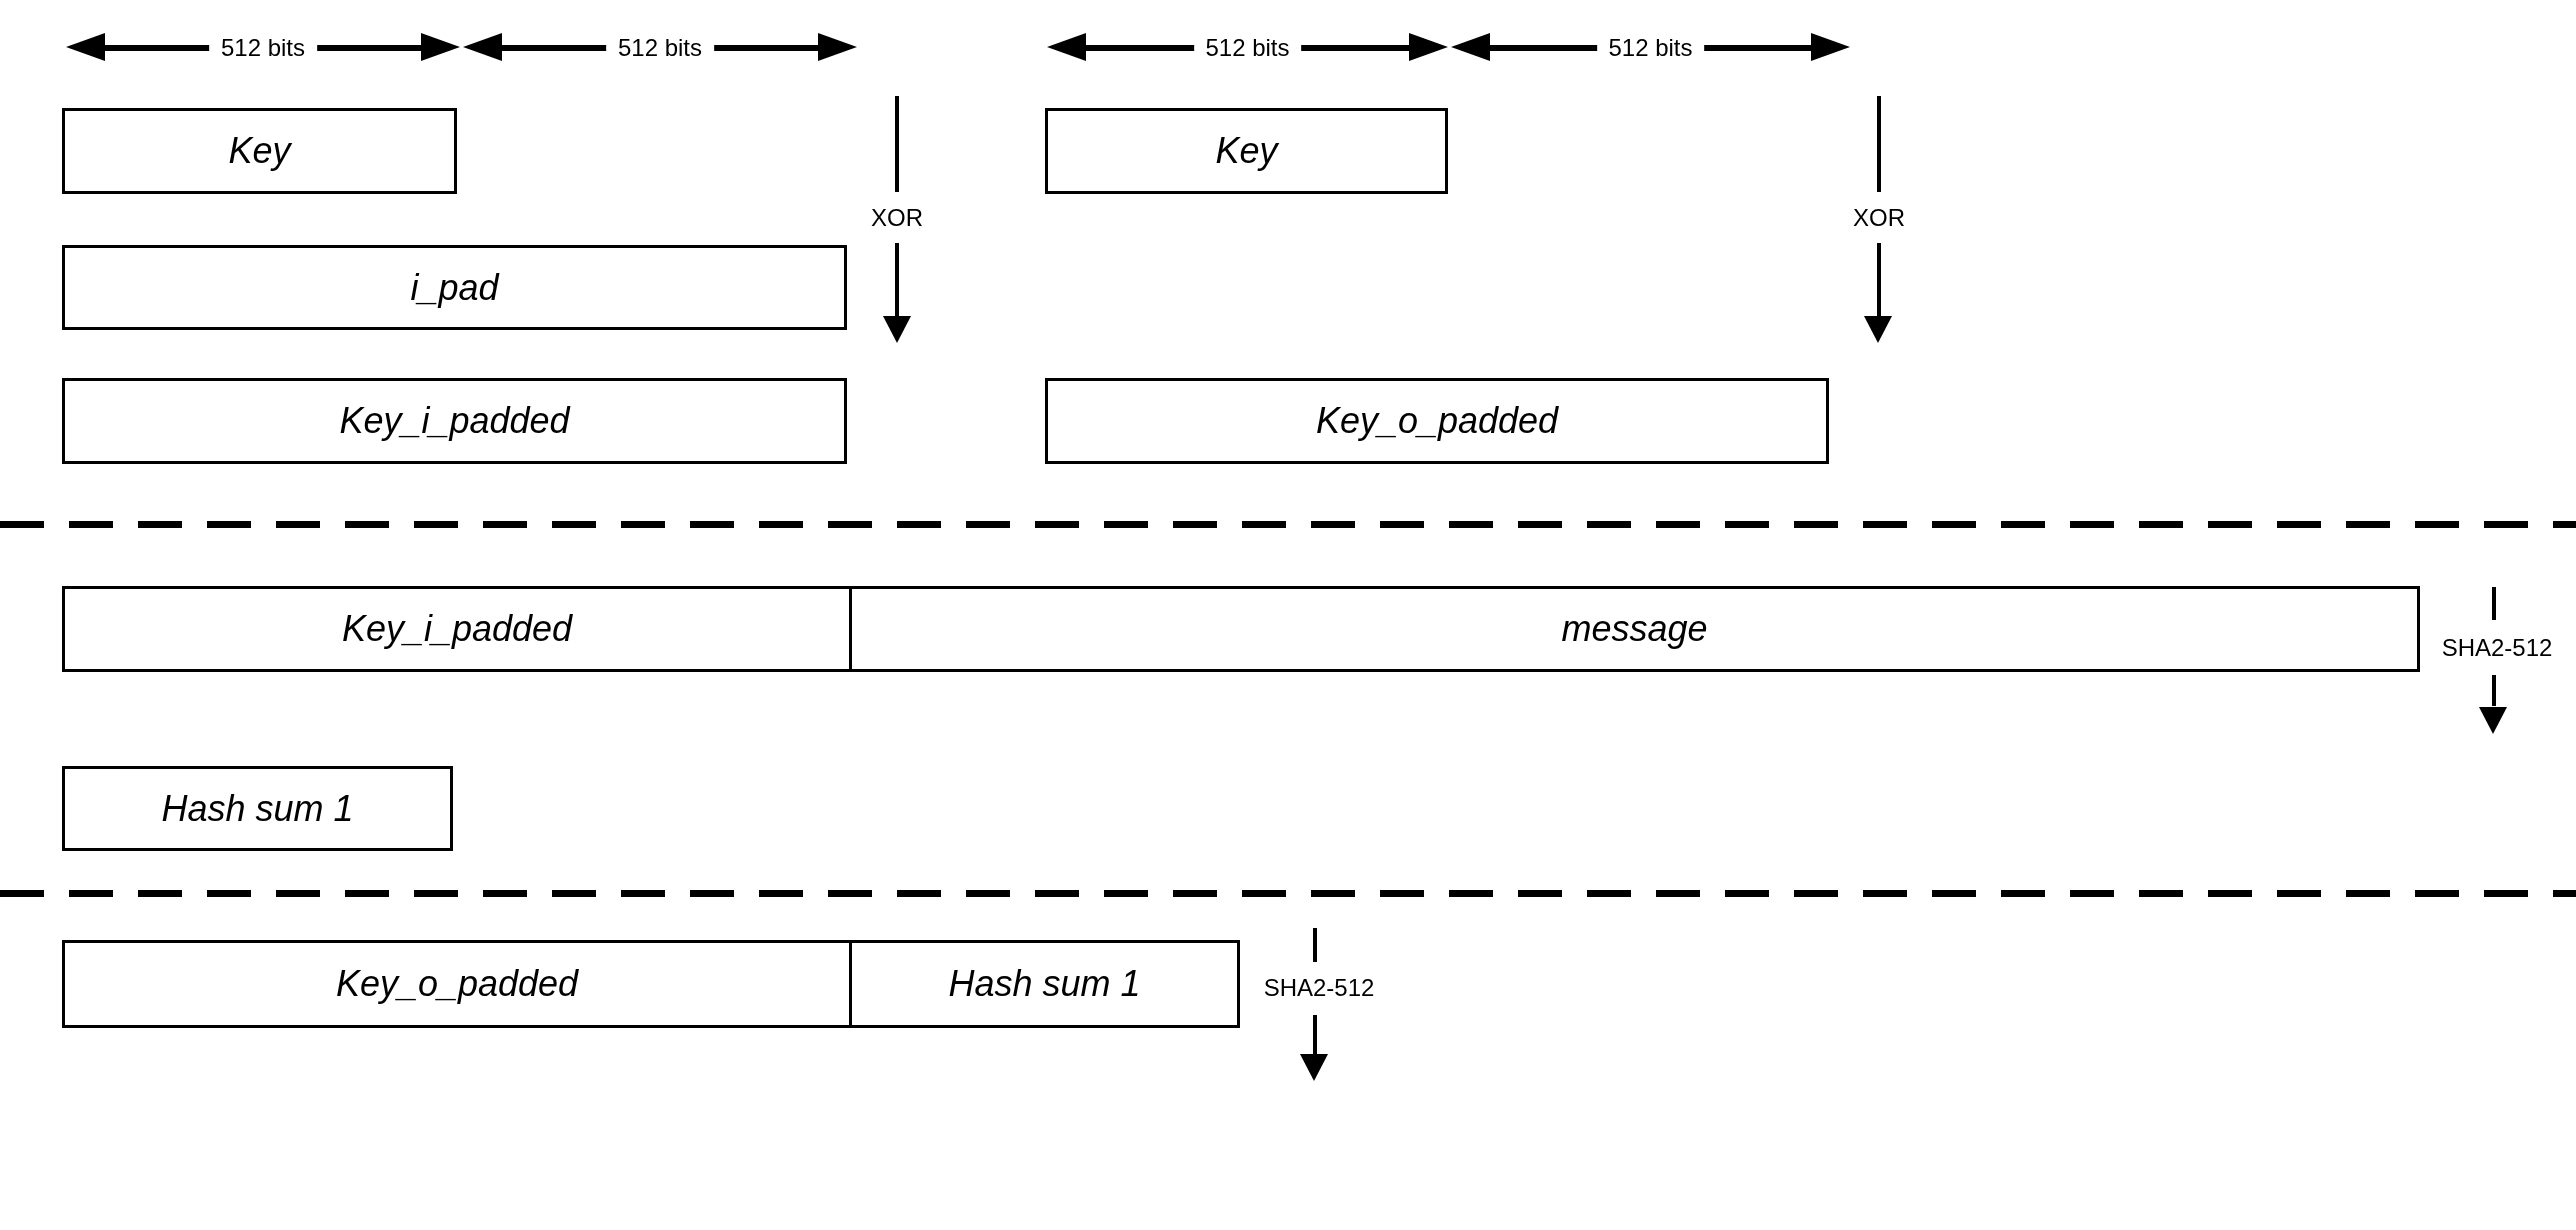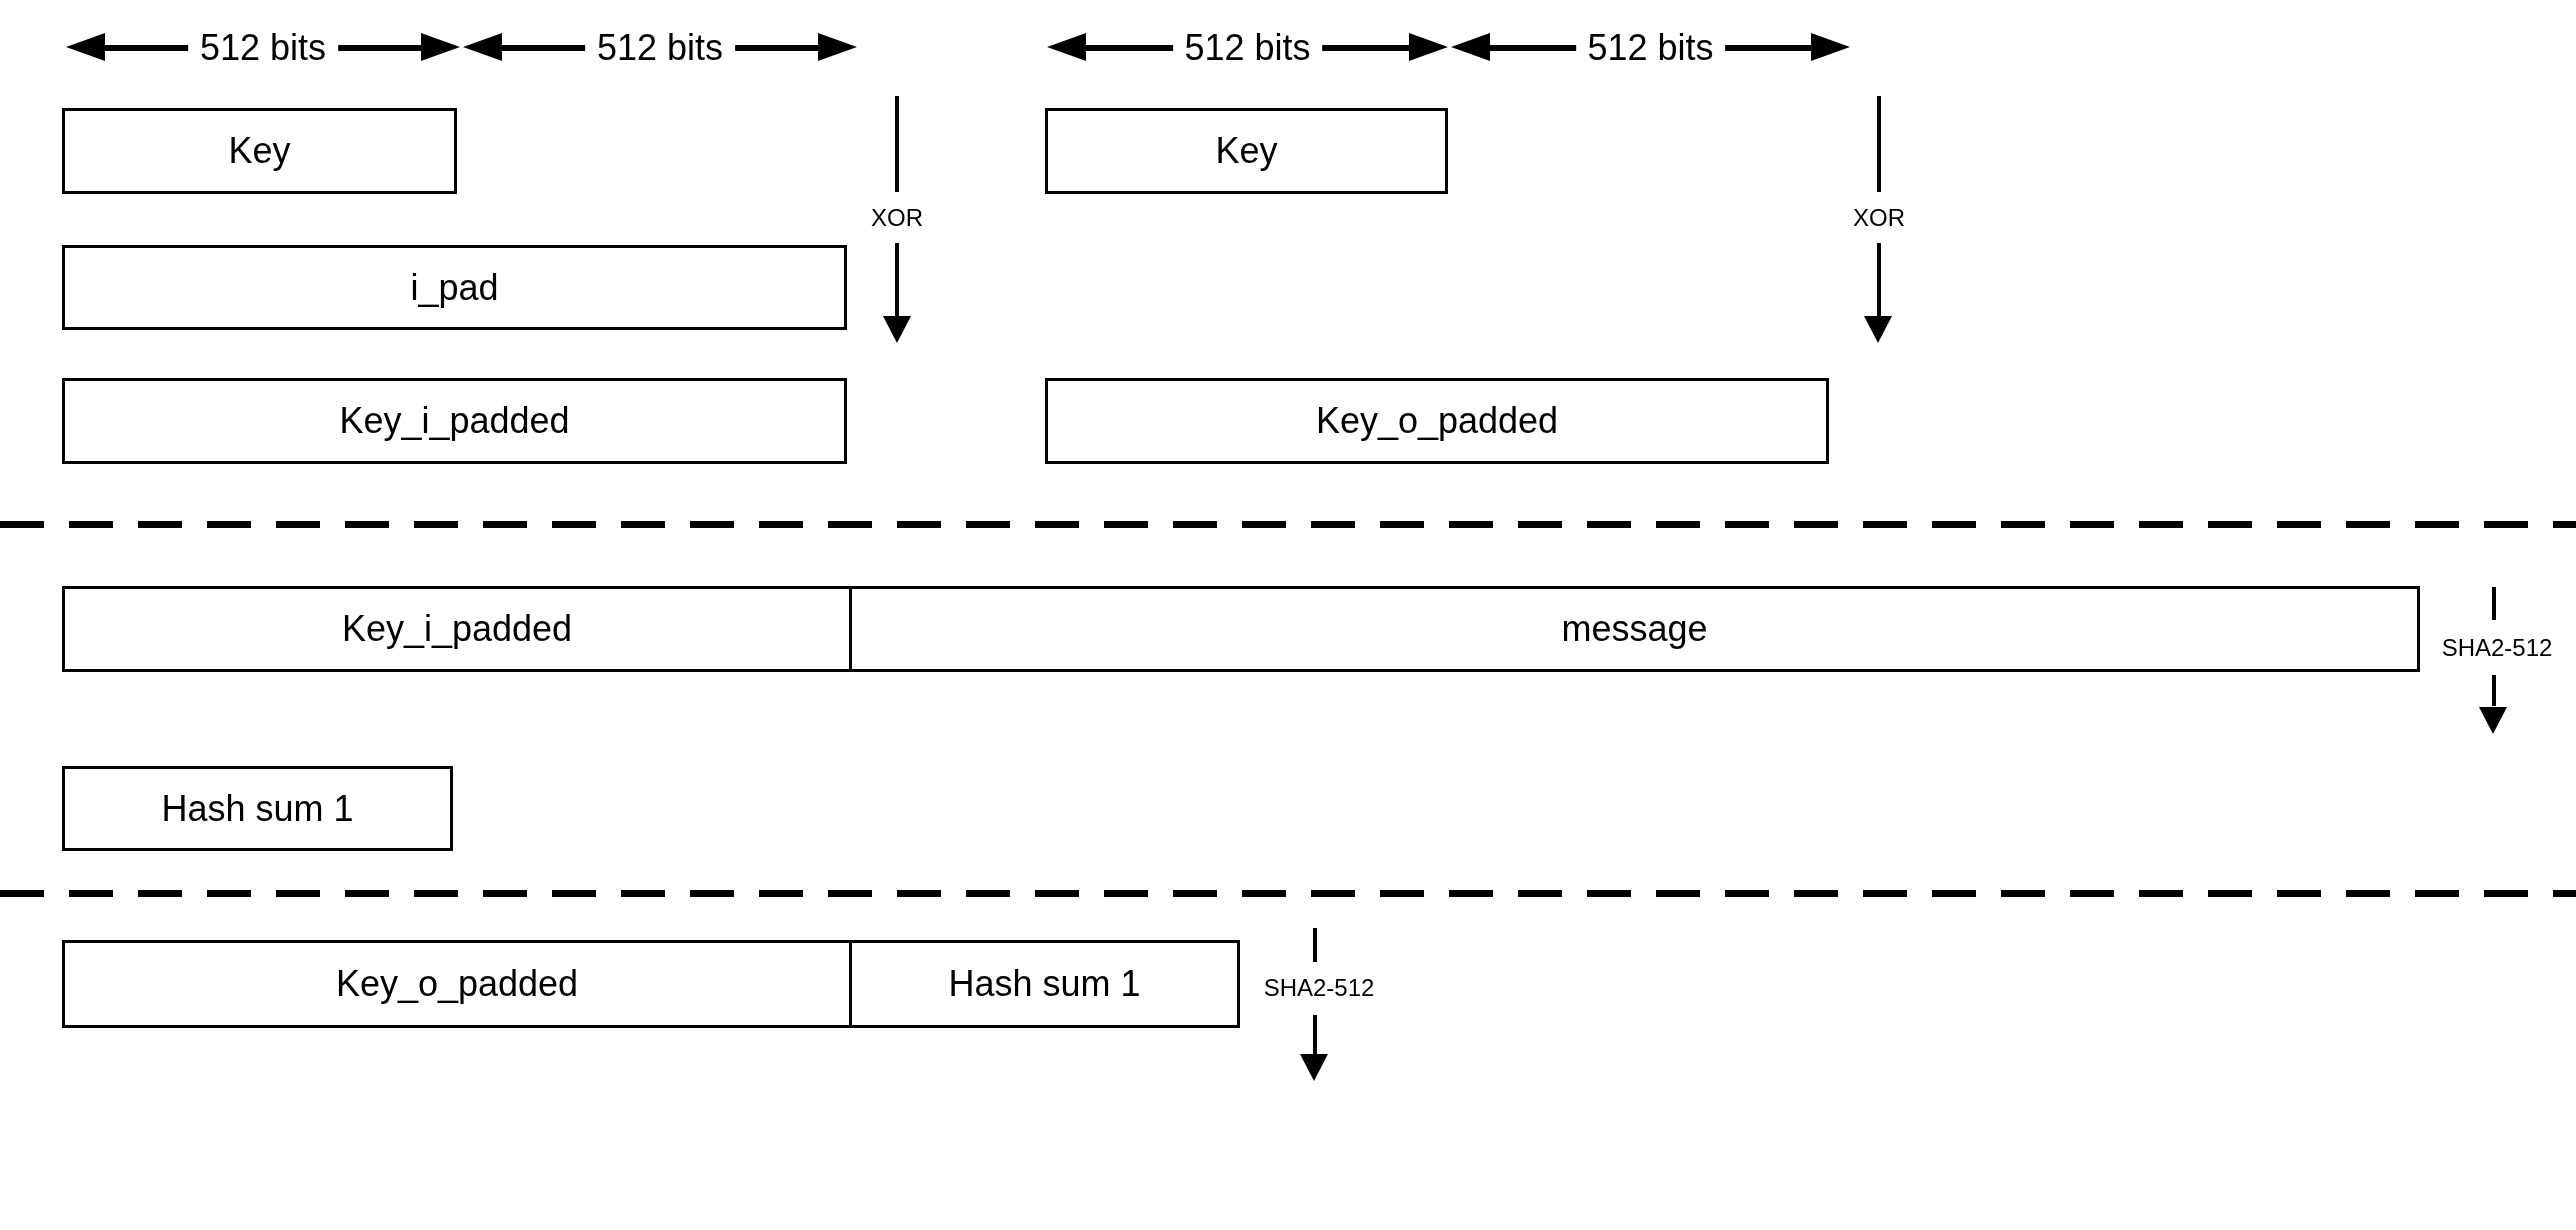--- a/index.html
+++ b/index.html
@@ -17,20 +17,21 @@
   .box {
     position: absolute;
     box-sizing: border-box;
     border: 3.9px solid #000;
     background: #fff;
     display: flex;
     align-items: center;
     justify-content: center;
     font-size: 36px;
     white-space: nowrap;
+    font-style: italic;
   }
   .concat { padding: 0; }
   .concat .cell {
     box-sizing: border-box;
     height: 100%;
     display: flex;
     align-items: center;
     justify-content: center;
     font-size: 36px;
     white-space: nowrap;
@@ -46,21 +47,21 @@
     position: absolute; top: 0; width: 0; height: 0;
     border-top: 14.7px solid transparent;
     border-bottom: 14.7px solid transparent;
   }
   .harrow .hd.w { left: 0; border-right: 39px solid #000; }
   .harrow .hd.e { right: 0; border-left: 39px solid #000; }
   .harrow .hlabel {
     position: absolute; left: 50%; top: 50%;
     transform: translate(-50%, -50%);
     background: #fff; padding: 0 11.8px;
-    font-size: 36px; white-space: nowrap;
+    font-size: 24px; white-space: nowrap;
   }
 
   
   .vseg { position: absolute; width: 3.9px; background: #000; }
   .vhead {
     position: absolute; width: 0; height: 0;
     border-left: 14.7px solid transparent;
     border-right: 14.7px solid transparent;
     border-top: 27.5px solid #000;
   }

